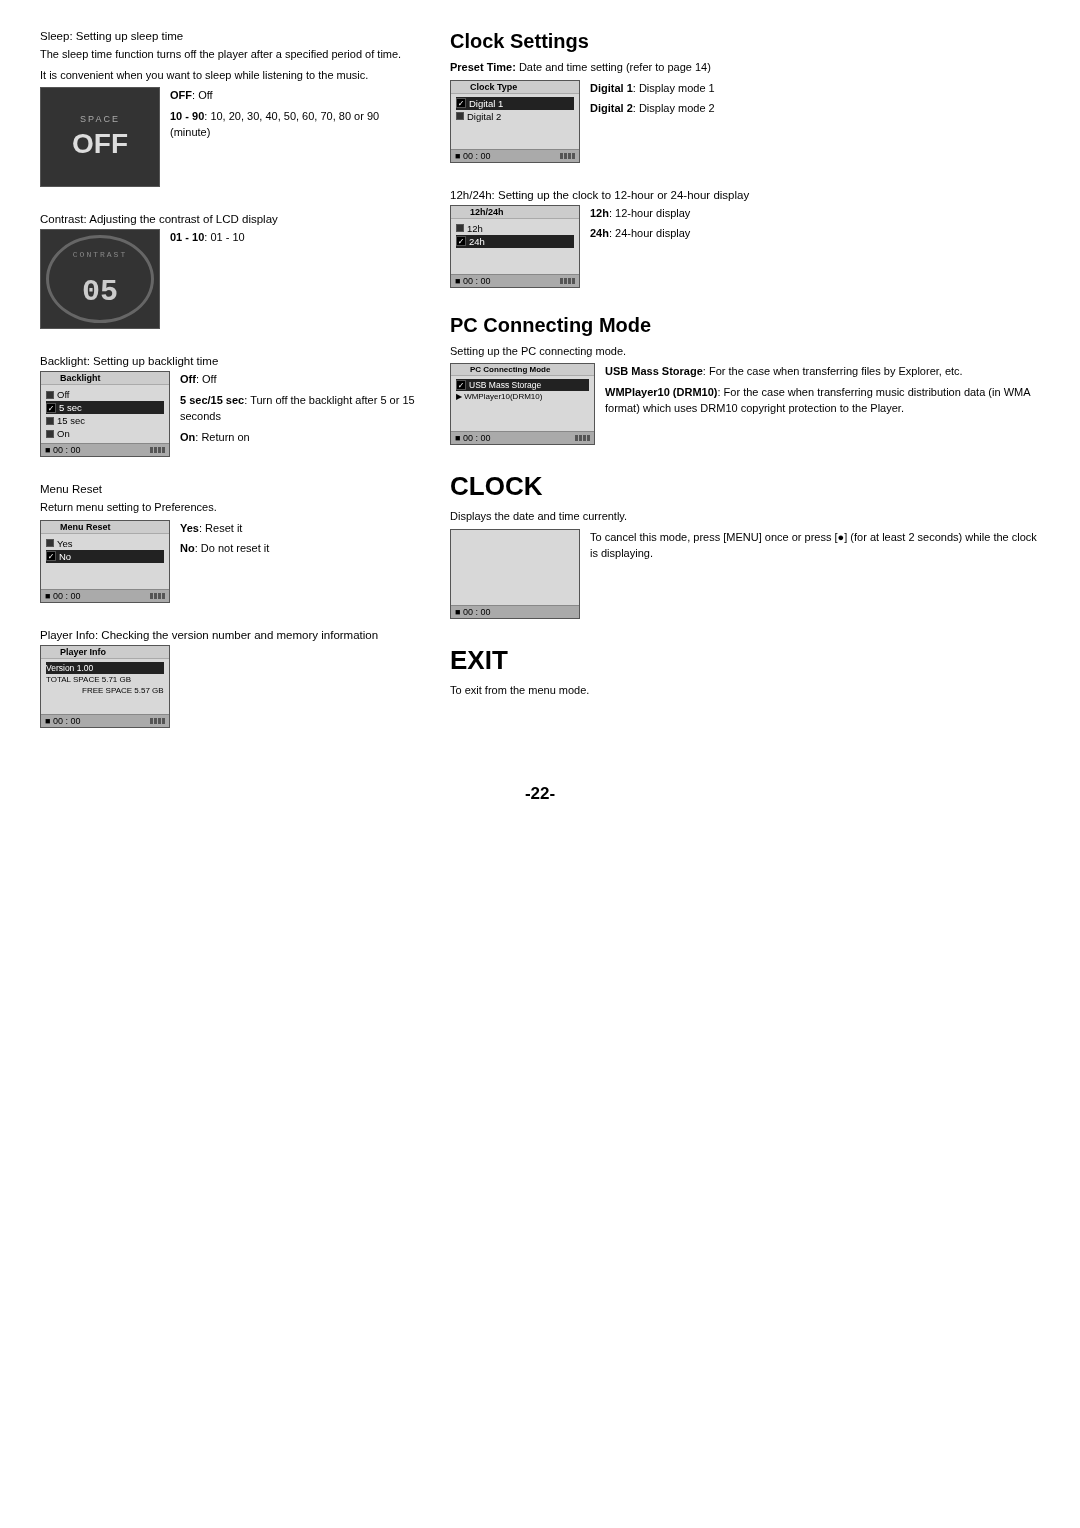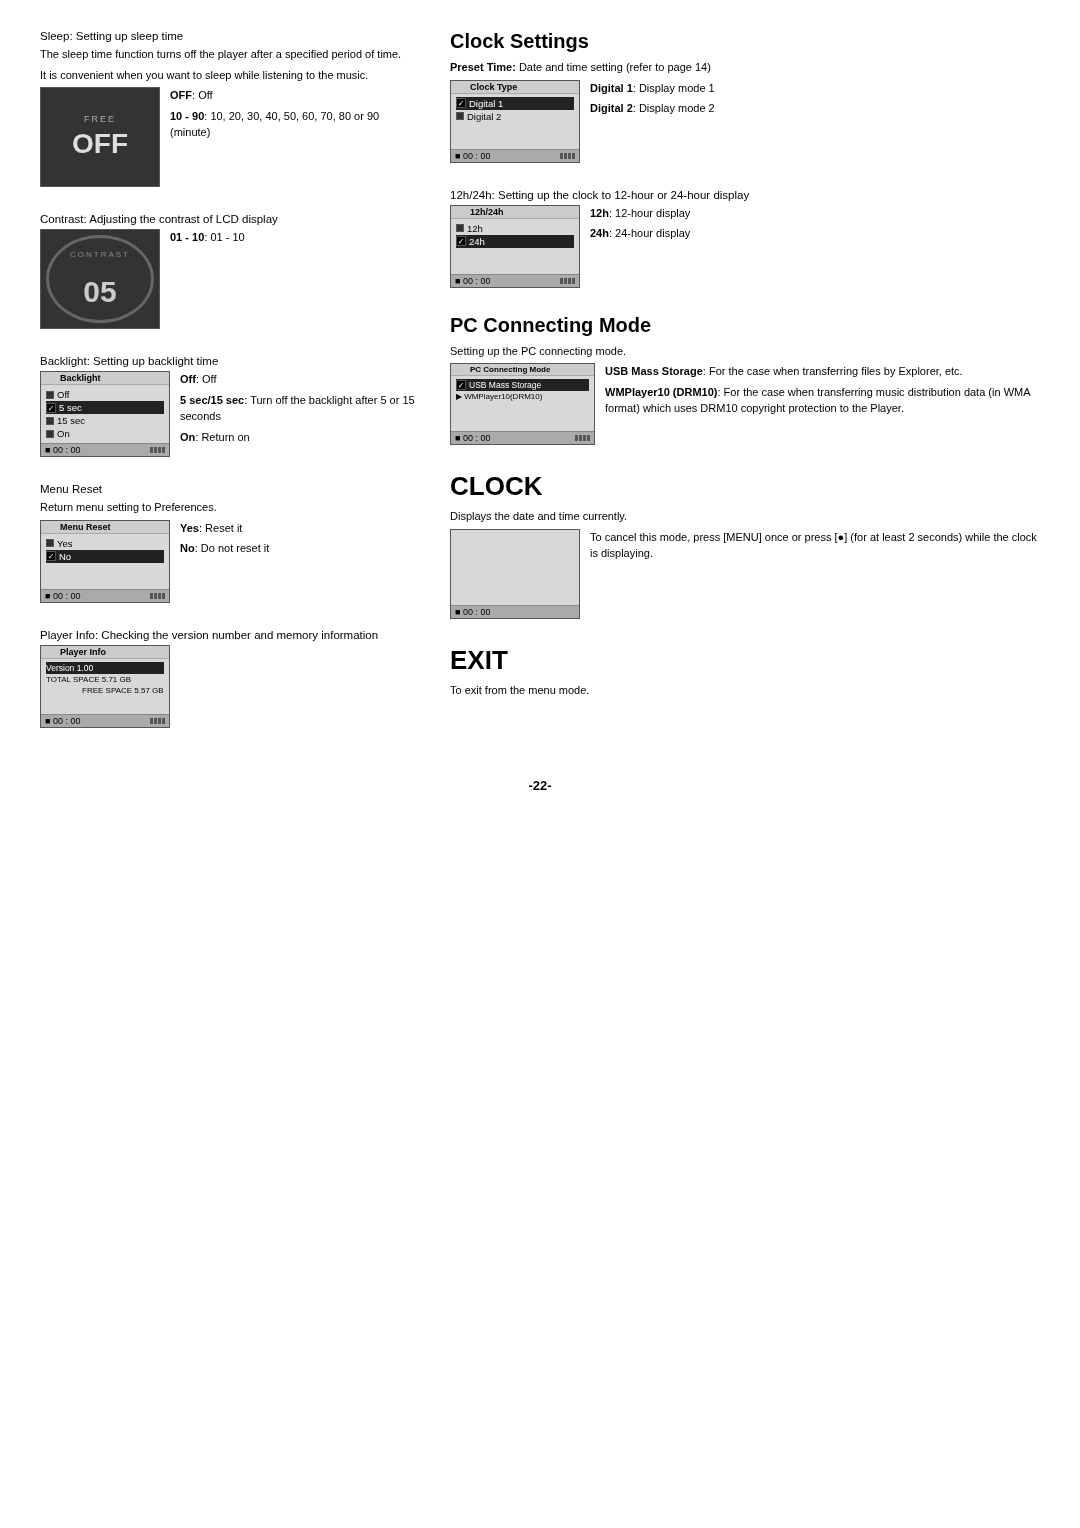--- a/index.html
+++ b/index.html
@@ -151,26 +151,27 @@
       justify-content: center;
       margin-bottom: 8px;
       position: relative;
       overflow: hidden;
     }
     .contrast-display .label {
       color: #888;
       font-size: 8px;
       letter-spacing: 2px;
       margin-bottom: 16px;
+      font-family: Liberation Mono, monospace;
     }
     .contrast-display .value {
       color: #ccc;
       font-size: 30px;
       font-weight: bold;
-      font-family: Liberation Sans, sans-serif;
+      font-family: Liberation Mono, monospace;
     }
     .contrast-display::before {
       content: '';
       position: absolute;
       top: 5px;
       left: 5px;
       right: 5px;
       bottom: 5px;
       border: 3px solid #666;
       border-radius: 50%;
@@ -192,22 +193,22 @@
       border-top: 1px solid #888;
       padding: 1px 4px;
       display: flex;
       justify-content: space-between;
       align-items: center;
       font-size: 9px;
     }
 
     .page-number {
       text-align: center;
-      font-size: 13px;
-      margin-top: 24px;
+      font-size: 17px;
+      margin-top: 30px;
       font-weight: bold;
     }
 
     .two-col-section {
       display: flex;
       gap: 10px;
       margin-bottom: 10px;
       align-items: flex-start;
     }
     .two-col-section .lcd-part { flex: 0 0 auto; }
@@ -220,21 +221,21 @@
 
   <div class="left-col">
 
     <div class="section">
       <h3>Sleep: Setting up sleep time</h3>
       <p>The sleep time function turns off the player after a specified period of time.</p>
       <p>It is convenient when you want to sleep while listening to the music.</p>
       <div class="two-col-section">
         <div class="lcd-part">
           <div class="sleep-display">
-            <span class="label">FREE</span>
+            <span class="label">SPACE</span>
             <span class="value">OFF</span>
           </div>
         </div>
         <div class="text-part">
           <p><strong>OFF</strong>: <span>Off</span></p>
           <p><strong>10 - 90</strong>: <span>10, 20, 30, 40, 50, 60, 70, 80 or 90 (minute)</span></p>
         </div>
       </div>
     </div>
 

